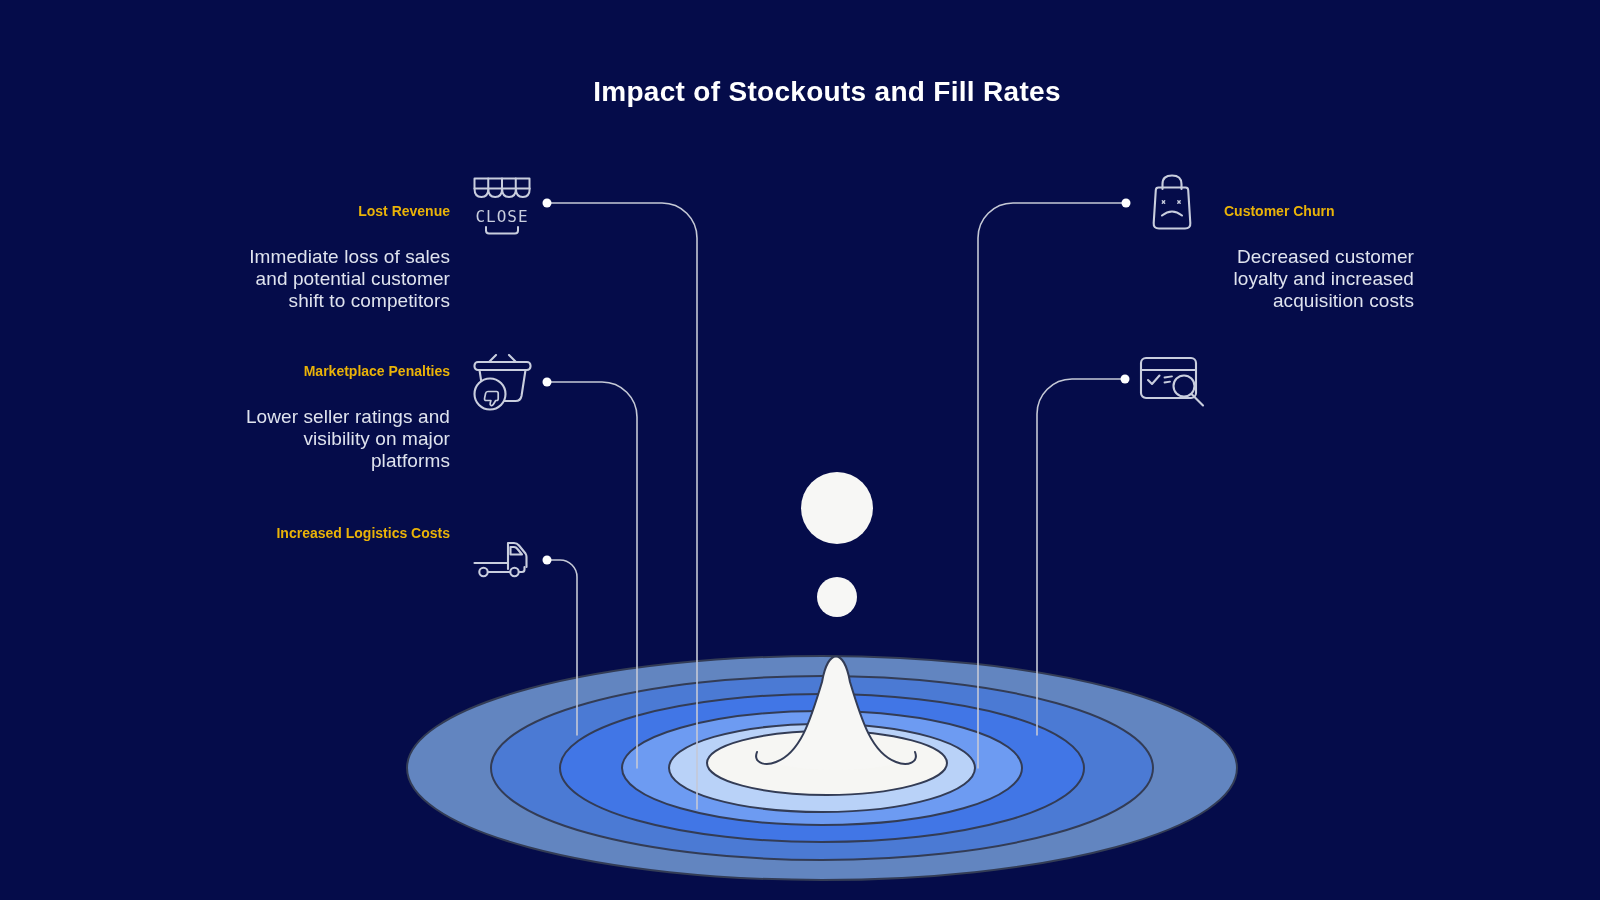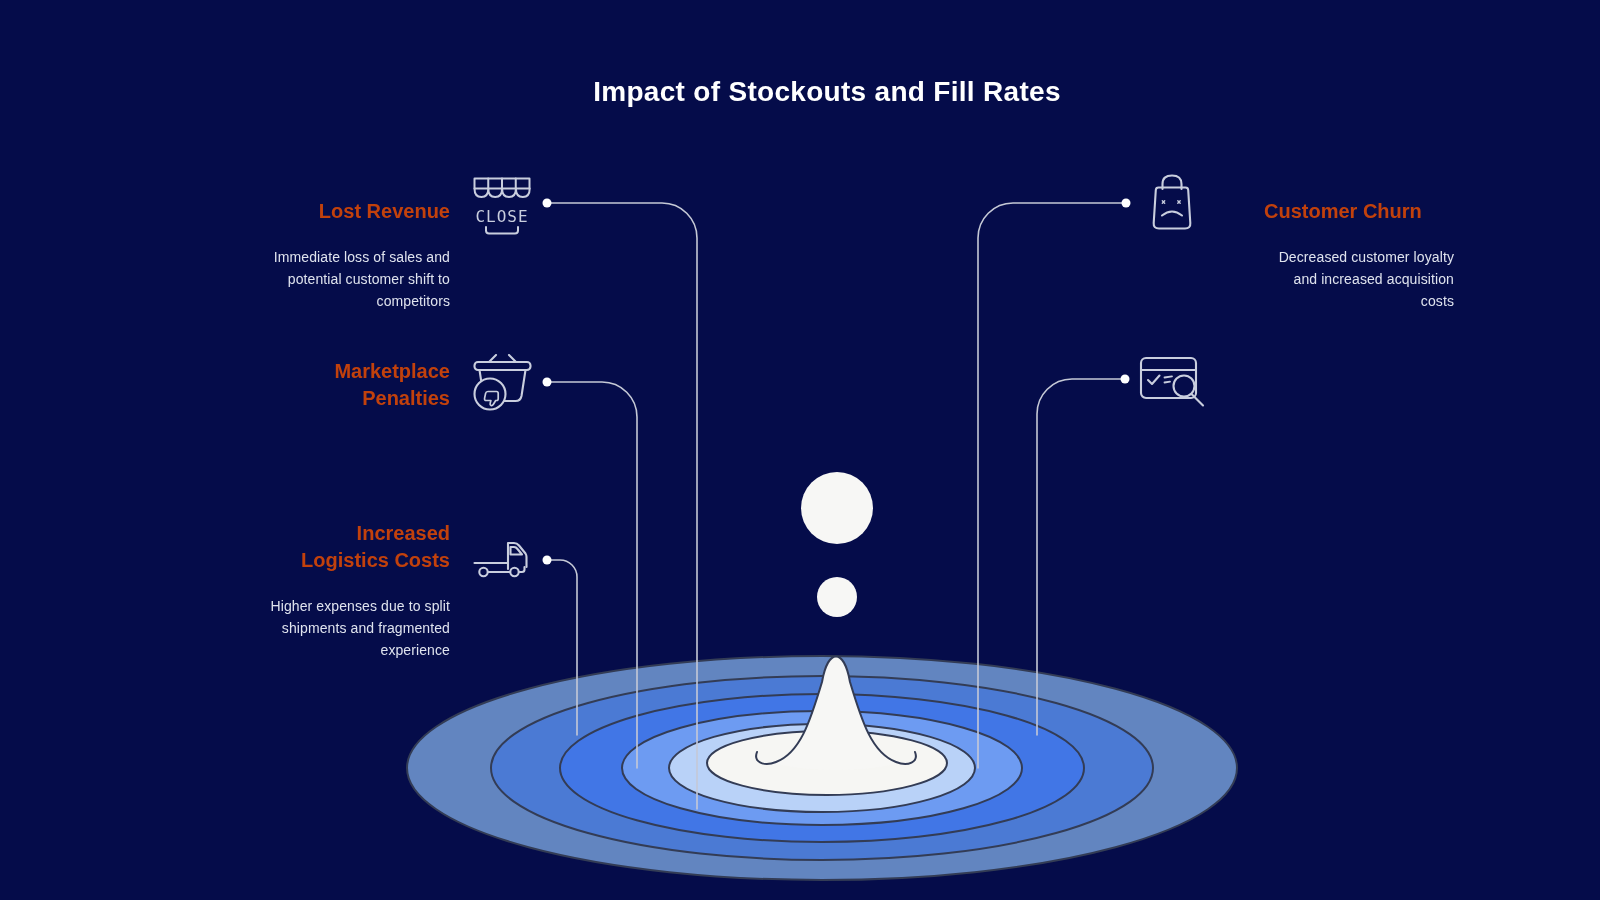--- a/index.html
+++ b/index.html
@@ -4,26 +4,26 @@
 <style>
   html,body{margin:0;padding:0;background:#050c4a;}
   #stage{position:relative;width:1500px;height:900px;overflow:hidden;
          font-family:"Liberation Sans",sans-serif;background:#050c4a;}
   #stage svg{display:block;}
   .title{position:absolute;top:76px;left:27px;width:1600px;text-align:center;
           font-size:28px;font-weight:bold;color:#ffffff;letter-spacing:.3px;}
   .deco{position:absolute;left:0;top:0;}
   .icon{position:absolute;}
   .item{position:absolute;}
-  .item .h{font-size:20px;line-height:27px;font-weight:bold;color:#c2410c;}
-  .item .d{font-size:14px;line-height:22px;color:#dfe3ee;margin-top:21px;letter-spacing:.1px;}
+  .item .h{font-size:14px;line-height:27px;font-weight:bold;color:#eab308;}
+  .item .d{font-size:19px;line-height:22px;color:#dfe3ee;margin-top:21px;letter-spacing:.1px;}
   .item.left{left:230px;width:220px;text-align:right;}
   .item.left .h{width:180px;margin-left:auto;}
   .item.left .d{width:205px;margin-left:auto;}
-  .item.right{left:1264px;width:200px;text-align:left;}
+  .item.right{left:1224px;width:200px;text-align:left;}
   .item.right .h{width:185px;}
   .item.right .d{width:190px;text-align:right;}
   .close-label{font-family:"DejaVu Sans Mono",monospace;font-size:16px;letter-spacing:1px;}
 </style>
 </head>
 <body style="background: rgb(5, 12, 74);">
 
 <div id="stage" style="background: rgb(5, 12, 74);">
 
   <svg class="deco" width="1600" height="900" viewBox="0 0 1600 900">
@@ -117,25 +117,25 @@
     </g>
   </svg>
 
   <div class="item left" style="top:198px">
     <div class="h">Lost Revenue</div>
     <div class="d">Immediate loss of sales and potential customer shift to competitors</div>
   </div>
 
   <div class="item left" style="top:358px">
     <div class="h">Marketplace Penalties</div>
+    <div class="d">Lower seller ratings and visibility on major platforms</div>
   </div>
 
   <div class="item left" style="top:520px">
     <div class="h">Increased Logistics Costs</div>
-    <div class="d">Higher expenses due to split shipments and fragmented experience</div>
   </div>
 
   <div class="item right" style="top:198px">
     <div class="h">Customer Churn</div>
     <div class="d">Decreased customer loyalty and increased acquisition costs</div>
   </div>
 
 
 </div>
 

